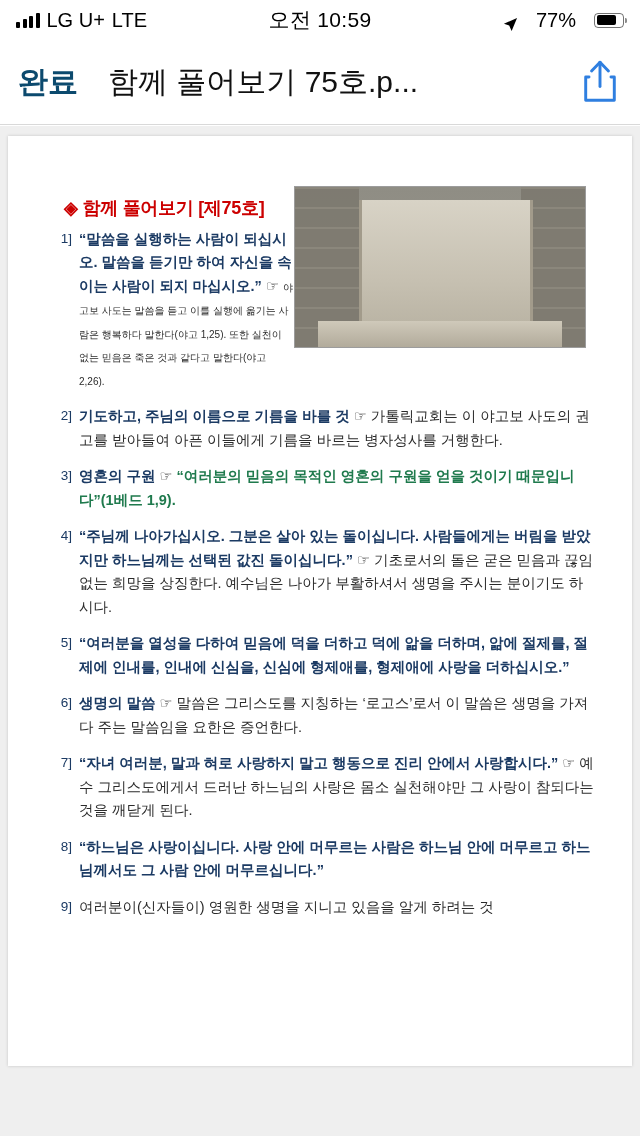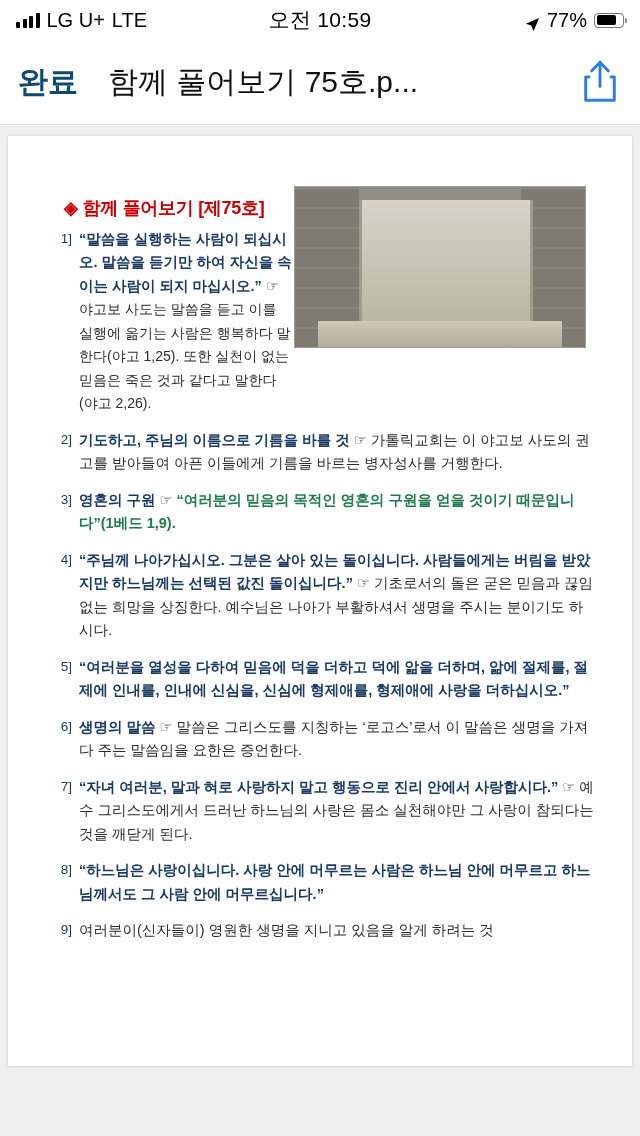--- a/index.html
+++ b/index.html
@@ -35,21 +35,21 @@
   .sb-center {
     flex: 0 0 auto;
     font-weight: 400;
     letter-spacing: 0.3px;
     font-size: 21px;
   }
   .sb-right {
     display: flex;
     align-items: center;
     justify-content: flex-end;
-    gap: 7px;
+    gap: 18px;
     flex: 1 1 0;
   }
   .signal-bars {
     display: flex;
     align-items: flex-end;
     gap: 2.5px;
     height: 15px;
   }
   .signal-bars i {
     display: block;
@@ -240,21 +240,21 @@
     font-size: 13.5px;
   }
   .item .body {
     flex: 1 1 auto;
   }
   .item.indent-img .body { padding-right: 300px; }
   .item .quote { color: #1b3a63; font-weight: bold; }
   .item .green { color: #1f7a4d; font-weight: bold; }
   .item .plain { color: #2b2b2b; font-weight: normal; }
   .item .hand { color: #2b2b2b; padding: 0 4px; }
-  .small { font-size: 14px; }
+  .small { font-size: 10px; }
 </style>
 </head>
 <body>
 
 <div class="statusbar">
   <div class="sb-left">
     <span class="signal-bars">
         <i></i>
         <i></i>
         <i></i>

